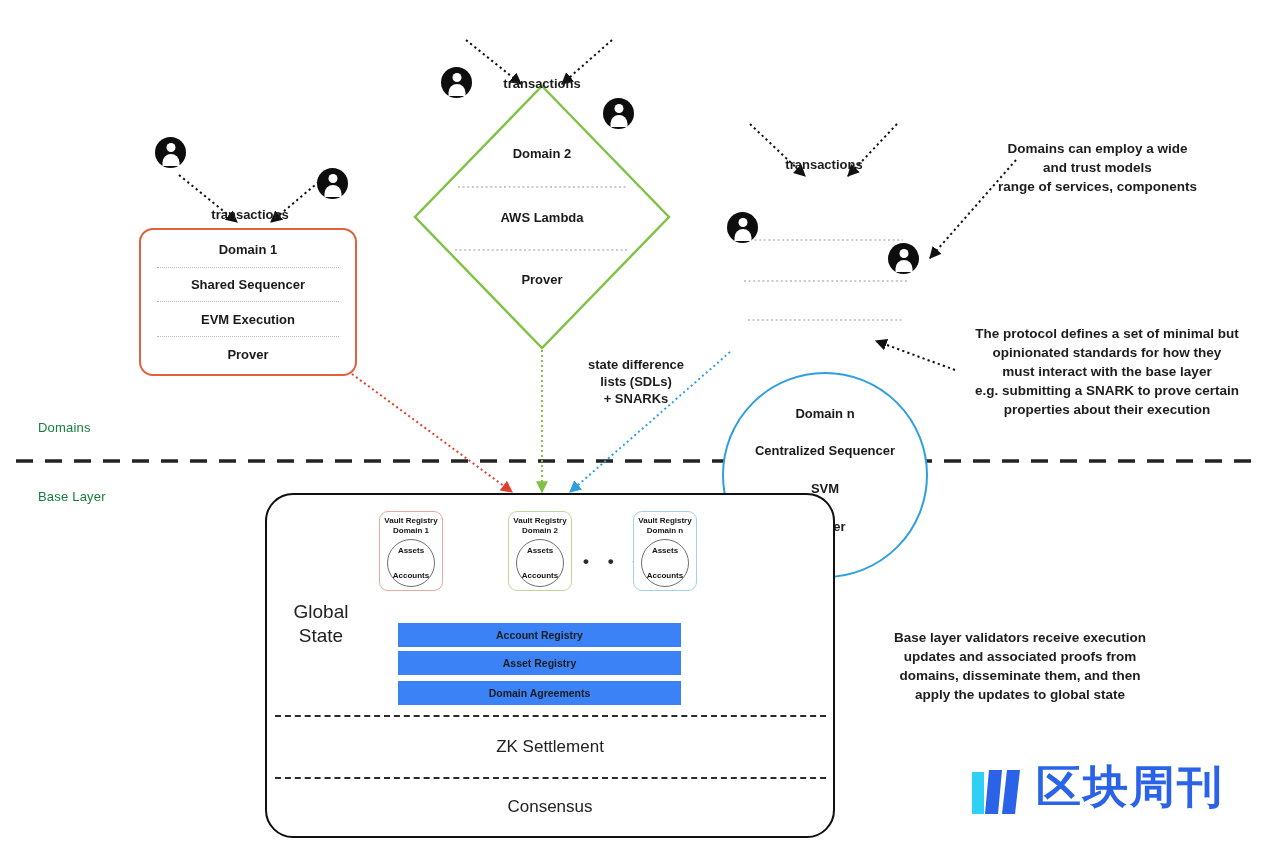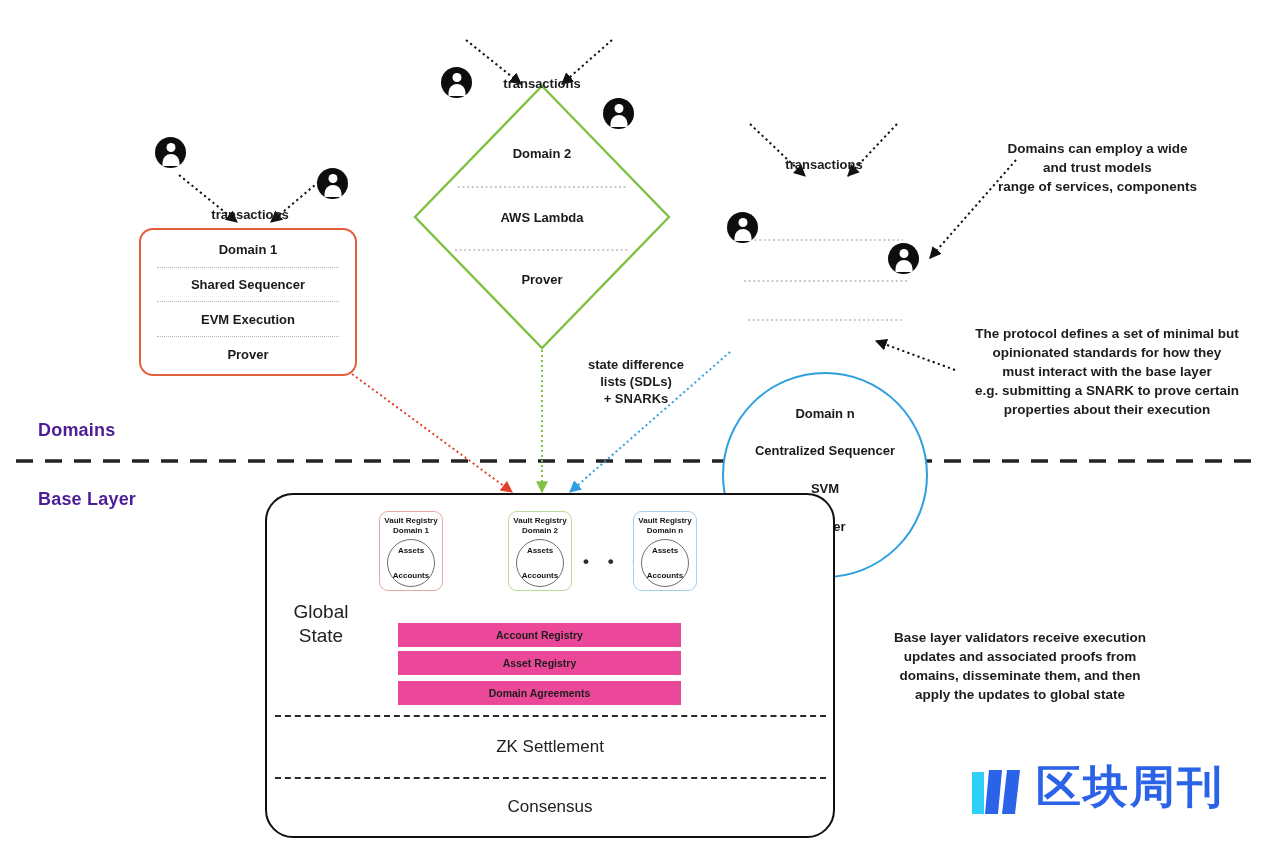--- a/index.html
+++ b/index.html
@@ -5,21 +5,21 @@
   html,body{margin:0;padding:0;background:#ffffff;}
   body{width:1271px;height:842px;position:relative;overflow:hidden;
        font-family:"Liberation Sans","DejaVu Sans",sans-serif;color:#1a1a1a;}
   .stage{position:absolute;inset:0;}
   .abs{position:absolute;}
 
   
   .lbl{font-weight:bold;font-size:13px;line-height:1.32;text-align:center;color:#1d1d1d;}
   .note{font-weight:bold;font-size:13.5px;line-height:1.40;text-align:center;color:#1d1d1d;}
   .tx-lbl{font-weight:bold;font-size:13px;color:#1d1d1d;text-align:center;margin-top:36px;}
-  .layer-lbl{font-weight:bold;font-size:18px;color:#4c1d95;letter-spacing:.2px;}
+  .layer-lbl{font-weight:normal;font-size:13px;color:#15803d;letter-spacing:.2px;}
   .thin{font-weight:400;font-size:17px;color:#222;text-align:center;}
   .thin-lg{font-weight:400;font-size:19px;color:#222;text-align:center;line-height:1.28;}
 
   
   .person{width:31px;height:31px;border-radius:50%;background:#0d0d0d;position:relative;}
   .person::before{content:"";position:absolute;left:50%;top:6px;width:9px;height:9px;
      border-radius:50%;background:#fff;transform:translateX(-50%);}
   .person::after{content:"";position:absolute;left:50%;top:17px;width:17px;height:12px;
      border-radius:9px 9px 0 0;background:#fff;transform:translateX(-50%);}
 
@@ -42,21 +42,21 @@
 
   
   .vault{width:64px;height:80px;border-radius:9px;background:#fff;box-sizing:border-box;
          display:flex;flex-direction:column;align-items:center;padding-top:4px;}
   .vault .vt{font-weight:bold;font-size:8px;line-height:1.25;text-align:center;color:#151515;}
   .vcircle{width:46px;height:46px;border:1px solid #6f6f6f;border-radius:50%;margin-top:3px;
         display:flex;flex-direction:column;align-items:center;justify-content:center;gap:15px;}
   .vcircle span{font-weight:bold;font-size:8px;line-height:1.25;color:#151515;}
 
   
-  .gbar{width:283px;height:24px;background:#ec4899;display:flex;align-items:center;
+  .gbar{width:283px;height:24px;background:#3b82f6;display:flex;align-items:center;
         justify-content:center;font-weight:bold;font-size:10.5px;color:#1d1d1d;}
 
   .dots3{font-size:17px;letter-spacing:7px;color:#2b2b2b;font-weight:bold;}
 
   
   .logo-zh{font-size:45px;font-weight:bold;color:#2b63e8;letter-spacing:2px;
            font-family:"DejaVu Sans",sans-serif;line-height:1;}
 </style>
 </head>
 <body>

